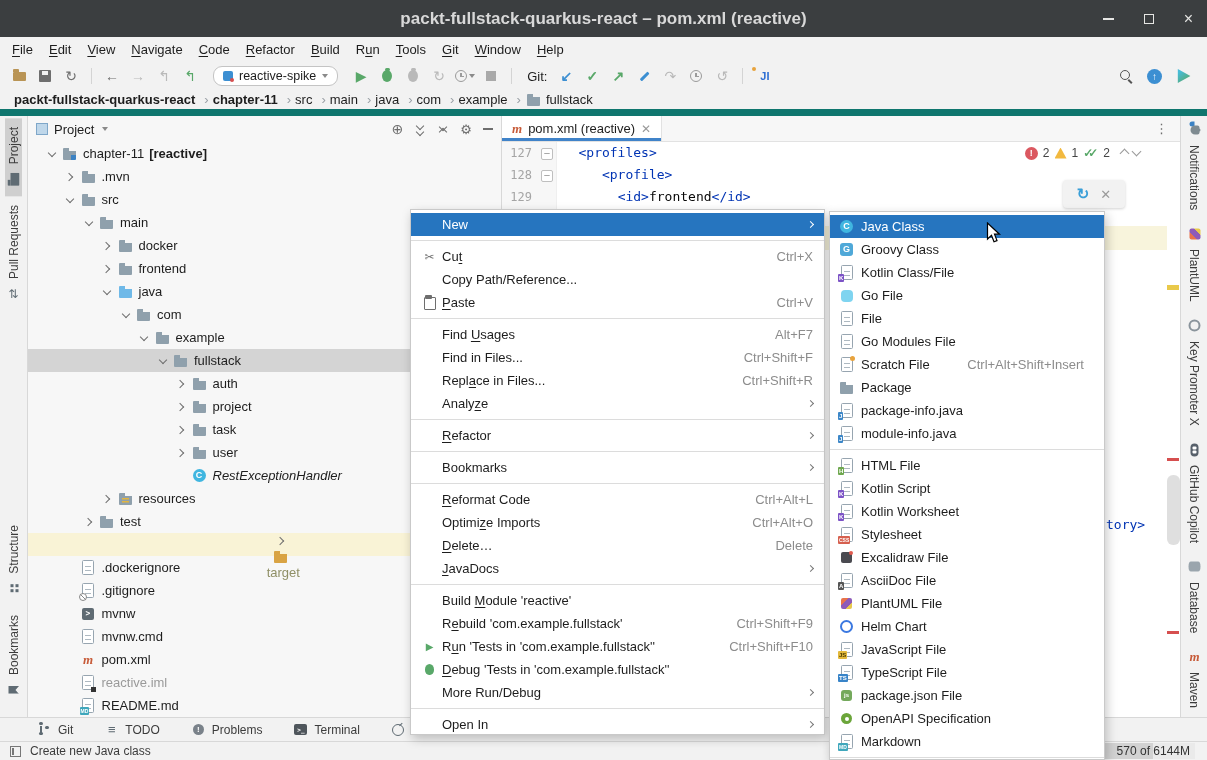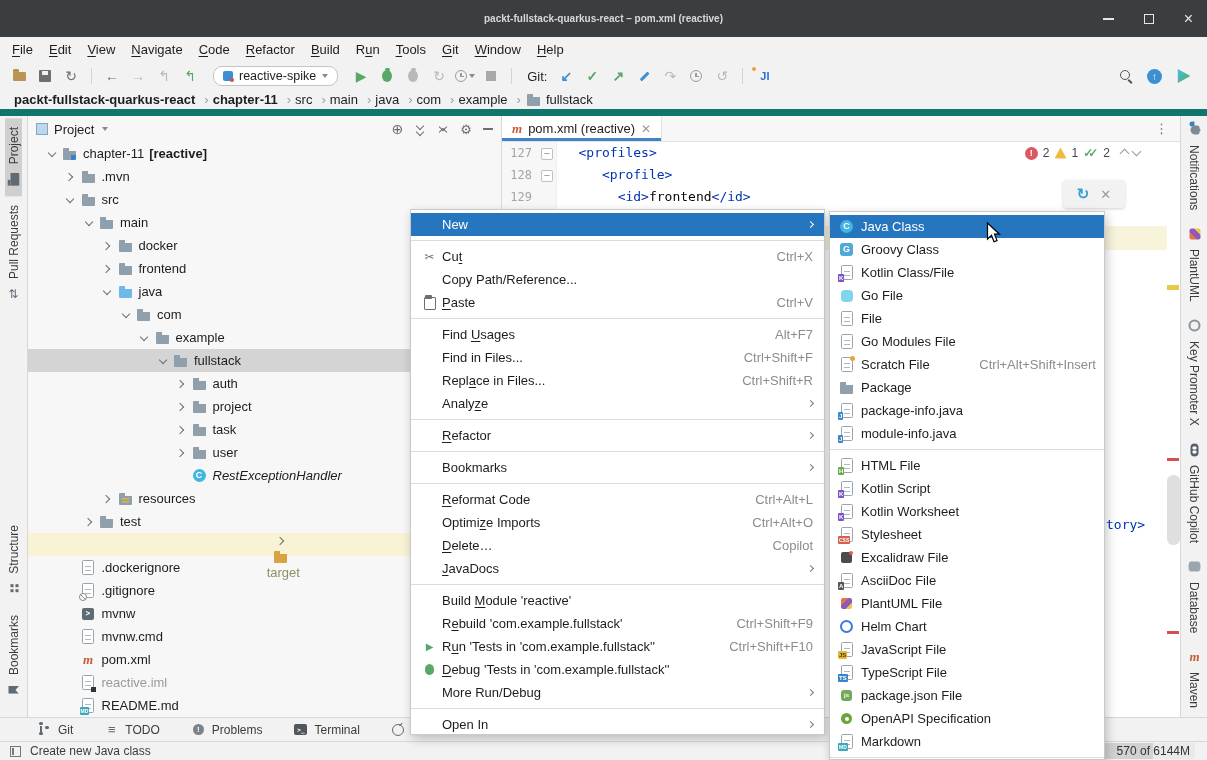--- a/index.html
+++ b/index.html
@@ -3,21 +3,21 @@
 <meta charset="utf-8">
 <style>
   * { box-sizing: border-box; margin: 0; padding: 0; }
   html,body { width:1207px; height:760px; overflow:hidden; }
   body { font-family:"Liberation Sans",sans-serif; font-size:13px; color:#1d1d1d; background:#fff; }
   u { text-decoration:underline; text-underline-offset:1.5px; }
   .app { position:relative; width:1207px; height:760px; overflow:hidden; background:#fff; }
 
   
   .titlebar { height:37px; background:#3b3e40; display:flex; align-items:center; justify-content:center; position:relative; }
-  .wtitle { color:#d8d8d8; font-weight:700; font-size:10px; }
+  .wtitle { color:#d8d8d8; font-weight:700; font-size:17px; }
   .winbtns { position:absolute; right:14px; top:0; height:100%; display:flex; align-items:center; gap:30px; }
   .wmin { width:11px; height:2px; background:#e6e6e4; }
   .wmax { width:10px; height:10px; border:1.5px solid #e6e6e4; }
   .wclose { color:#e6e6e4; font-size:16px; line-height:10px; }
 
   
   .menubar { height:25px; background:#f2f2f2; display:flex; align-items:center; padding:0 4px; }
   .mbitem { padding:2px 8px; }
 
   
@@ -220,21 +220,21 @@
   .mem { position:absolute; right:12px; top:1px; width:98px; height:16px; background:#eaeaea; overflow:hidden; }
   .mem::before { content:""; position:absolute; left:0; top:0; bottom:0; width:57%; background:#d2d2d2; }
   .mem span { position:relative; display:block; text-align:right; padding-right:5px; line-height:16px; color:#333; }
 
   
   .menu { position:absolute; background:#fff; border:1px solid #c9c9c9; box-shadow:2px 4px 10px rgba(0,0,0,.22); padding:3px 0; z-index:40; overflow:hidden; }
   .ctx { left:410px; top:209px; width:415px; height:526px; }
   .sub { left:829px; top:211px; width:276px; height:549px; z-index:41; }
   .mrow { height:23px; display:flex; align-items:center; padding:0 11px 0 9px; }
   .mrow .ic { width:19px; }
-  .sub .mrow { padding:0 8px 0 8px; }
+  .sub .mrow { padding:0 20px 0 8px; }
   .sub .mrow .ic { width:17px; margin-right:3px; }
   .ml { margin-left:3px; }
   .msc { margin-left:auto; color:#8c8c8c; padding-left:18px; }
   .chev { display:none; margin-left:auto; width:5px; height:5px; border-right:1.6px solid #777; border-top:1.6px solid #777; transform:rotate(45deg); flex:none; }
   .mrow.has-sub .chev { display:block; }
   .mrow.selected { background:#2675bf; color:#fff; }
   .mrow.selected .chev { border-color:#fff; }
   .msep { height:1px; background:#dcdcdc; margin:4px 0; }
 
   .cursor { position:absolute; left:986px; top:222px; z-index:99; }
@@ -694,21 +694,21 @@
         <span class="msc">Ctrl+Alt+L</span>
       </div>
       <div class="mrow">
         <span class="ic ic-none"></span>
         <span class="ml">Optimi<u>z</u>e Imports</span>
         <span class="msc">Ctrl+Alt+O</span>
       </div>
       <div class="mrow">
         <span class="ic ic-none"></span>
         <span class="ml"><u>D</u>elete…</span>
-        <span class="msc">Copilot</span>
+        <span class="msc">Delete</span>
       </div>
       <div class="mrow has-sub">
         <span class="ic ic-none"></span>
         <span class="ml"><u>J</u>avaDocs</span>
         <span class="chev"></span>
       </div>
       <div class="msep"></div>
       <div class="mrow">
         <span class="ic ic-none"></span>
         <span class="ml">Build <u>M</u>odule 'reactive'</span>

